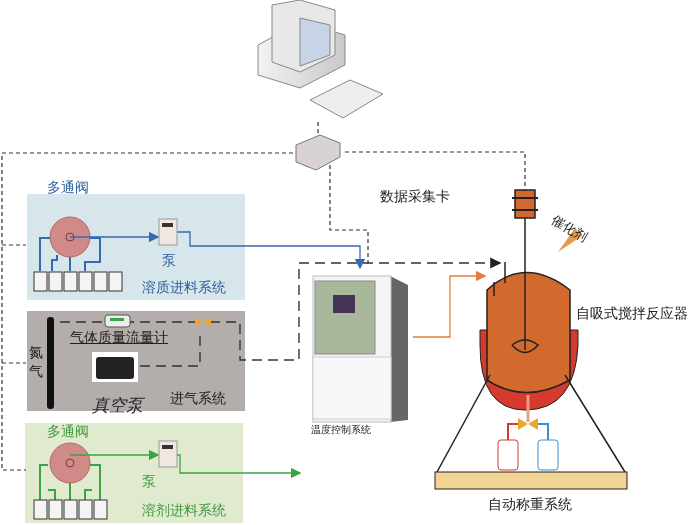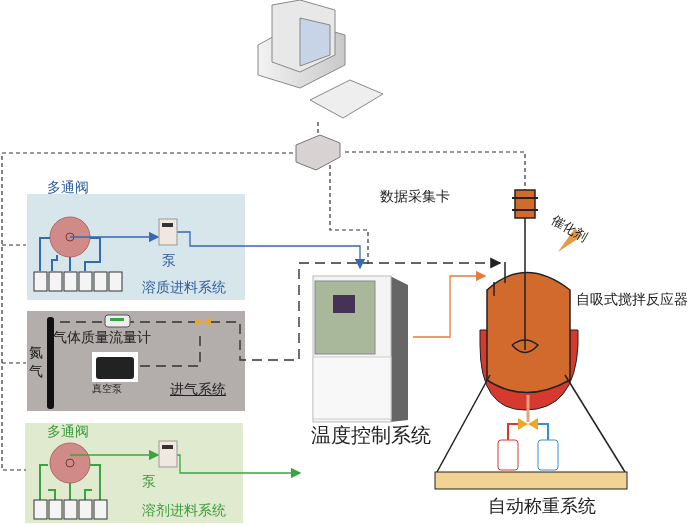--- a/index.html
+++ b/index.html
@@ -158,24 +158,24 @@
     <path d="M538,424 L548,424 L548,440" stroke="#3a8ecb" stroke-width="2" fill="none"></path>
     <rect x="498" y="440" width="20" height="30" rx="3" fill="#fff" stroke="#d63a2f"></rect>
     <rect x="538" y="440" width="20" height="30" rx="3" fill="#fff" stroke="#3a8ecb"></rect>
   </g>
 </svg>
 
 <div class="lbl dark" style="left:380px;top:157px;font-size:14px;margin-top:32px;">数据采集卡</div>
 <div class="lbl blue" style="left:47px;top:180px;font-size:14px;">多通阀</div>
 <div class="lbl blue" style="left:162px;top:253px;font-size:14px;">泵</div>
 <div class="lbl blue" style="left:142px;top:280px;font-size:14px;">溶质进料系统</div>
-<div class="lbl dark" style="left:53px;top:330px;font-size:14px;">气体质量流量计</div>
+<div class="lbl dark" style="left:70px;top:330px;font-size:14px;text-decoration:underline;">气体质量流量计</div>
 <div class="lbl dark" style="left:29px;top:345px;font-size:14px;">氮</div>
 <div class="lbl dark" style="left:29px;top:364px;font-size:14px;">气</div>
-<div class="lbl dark" style="left:92px;top:384px;font-size:10px;">真空泵</div>
-<div class="lbl dark" style="left:170px;top:382px;font-size:14px;text-decoration:underline;">进气系统</div>
+<div class="lbl dark" style="left:92px;top:397px;font-size:17px;font-style:italic;">真空泵</div>
+<div class="lbl dark" style="left:170px;top:391px;font-size:14px;">进气系统</div>
 <div class="lbl green" style="left:47px;top:424px;font-size:14px;">多通阀</div>
 <div class="lbl green" style="left:142px;top:474px;font-size:14px;">泵</div>
 <div class="lbl green" style="left:142px;top:503px;font-size:14px;">溶剂进料系统</div>
-<div class="lbl dark" style="left:311px;top:425px;font-size:20px;">温度控制系统</div>
-<div class="lbl dark" style="left:576px;top:292px;font-size:14px;">自吸式搅拌反应器</div>
+<div class="lbl dark" style="left:311px;top:425px;font-size:10px;">温度控制系统</div>
+<div class="lbl dark" style="left:576px;top:306px;font-size:14px;">自吸式搅拌反应器</div>
 <div class="lbl dark" style="left:556px;top:213px;font-size:13px;transform:rotate(30deg);transform-origin:left top;">催化剂</div>
-<div class="lbl dark" style="left:488px;top:497px;font-size:18px;">自动称重系统</div>
+<div class="lbl dark" style="left:488px;top:497px;font-size:14px;">自动称重系统</div>
 
 </body></html>

